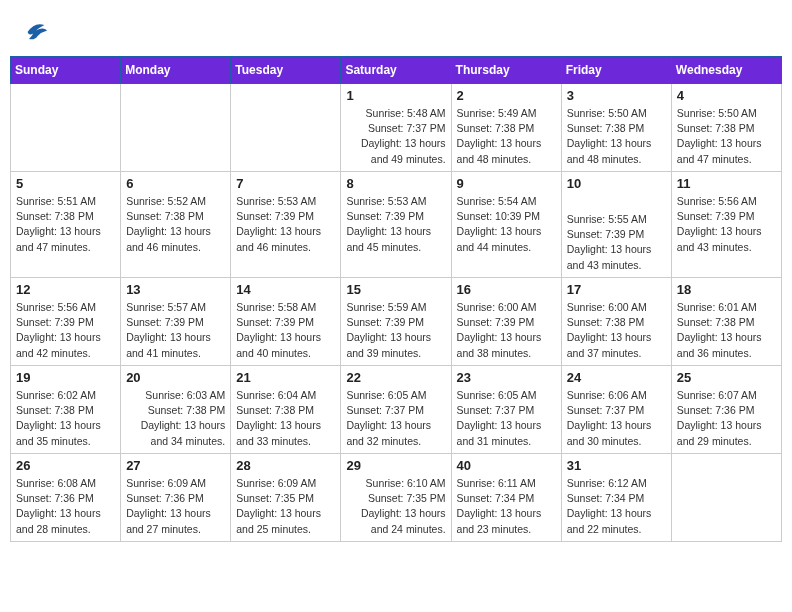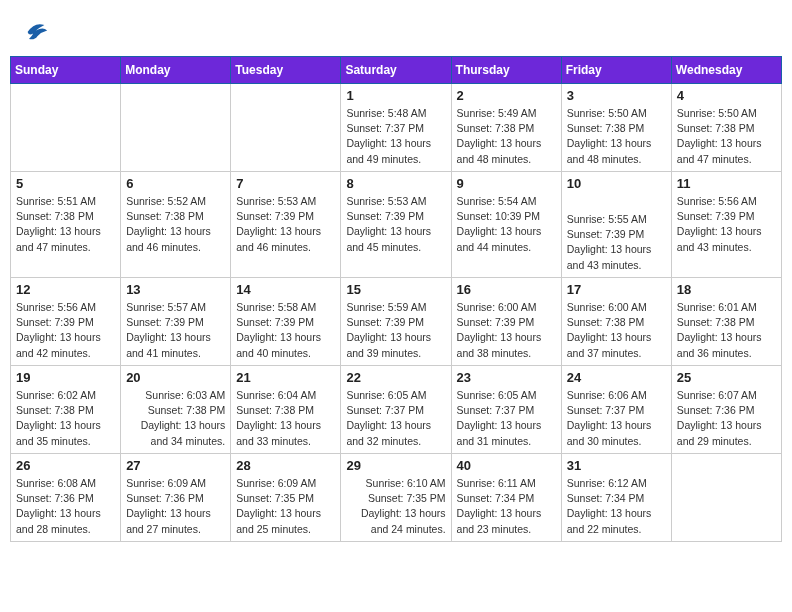--- a/index.html
+++ b/index.html
@@ -113,21 +113,21 @@
         <th>Wednesday</th>
       </tr>
   </thead>
   <tbody id="calendar-body">
   <tr class="week-row">
         <td class="empty-cell"></td>
         <td class="empty-cell"></td>
         <td class="empty-cell"></td>
         <td>
           <span class="date-num">1</span>
-          <div class="day-detail" style="white-space: pre-line;">Sunrise: 5:48 AM
+          <div class="day-detail" style="white-space: pre-line; text-align: right;">Sunrise: 5:48 AM
 Sunset: 7:37 PM
 Daylight: 13 hours
 and 49 minutes.</div>
         </td>
         <td>
           <span class="date-num">2</span>
           <div class="day-detail" style="white-space: pre-line;">Sunrise: 5:49 AM
 Sunset: 7:38 PM
 Daylight: 13 hours
 and 48 minutes.</div>

